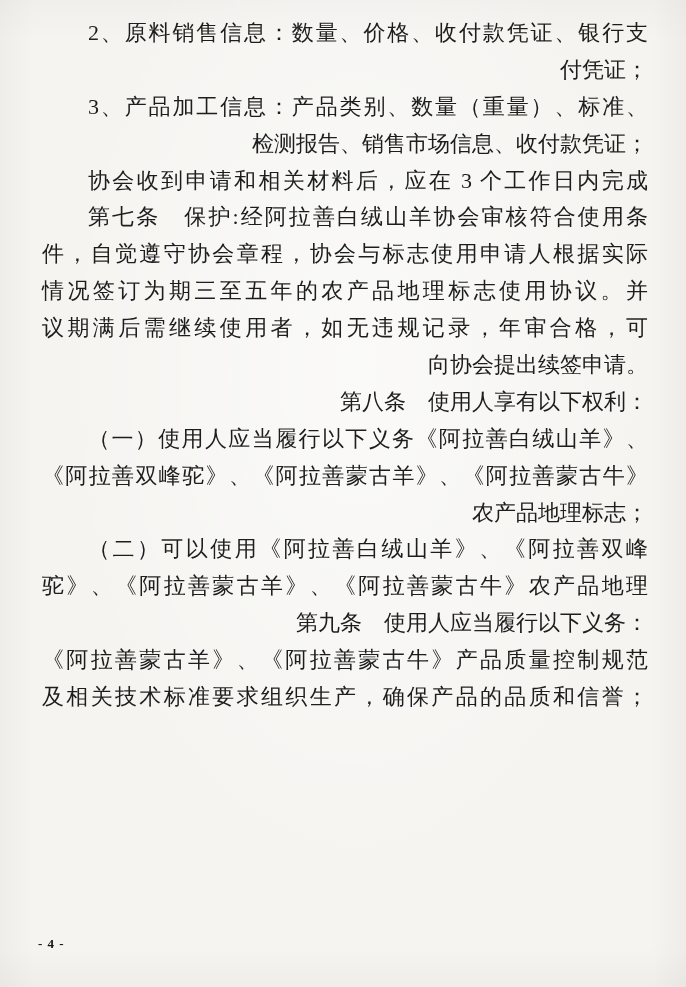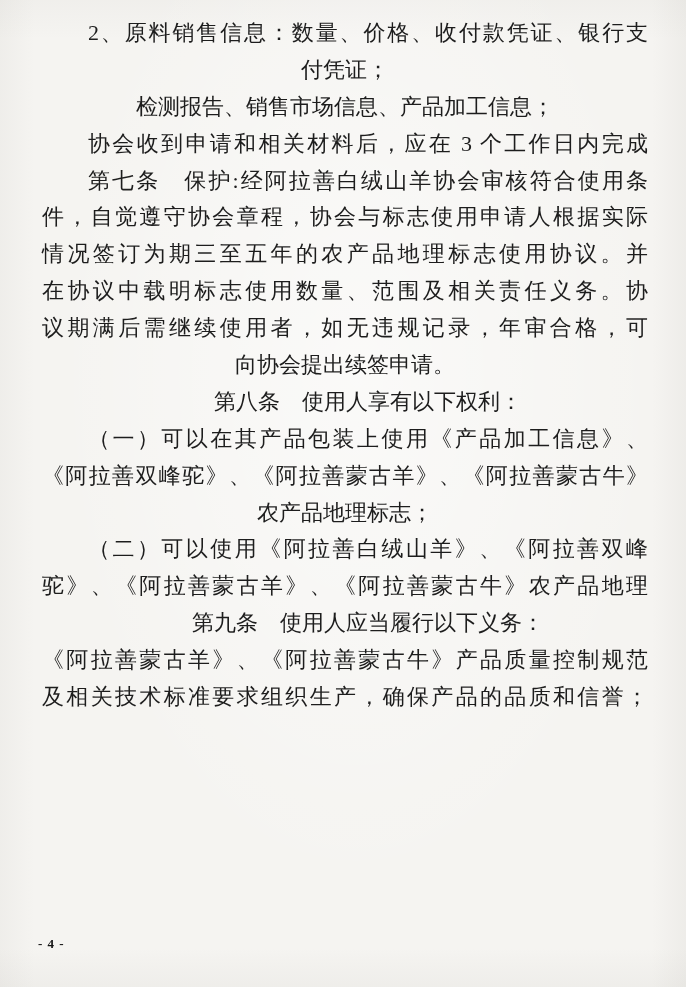--- a/index.html
+++ b/index.html
@@ -30,21 +30,21 @@
     width: 606px;
     color: #1d1d1d;
     font-size: 22px;
     font-weight: 500;
     letter-spacing: 0;
   }
   .doc-line {
     height: 36.9px;
     line-height: 36.9px;
     white-space: nowrap;
-    text-align: center;
+    text-align: right;
   }
   .doc-line.justify {
     white-space: normal;
     text-align: justify;
     text-align-last: justify;
     text-justify: inter-ideograph;
   }
   .doc-line.indent {
     padding-left: 46px;
   }
@@ -59,30 +59,30 @@
     font-family: "Liberation Serif", "DejaVu Serif", serif;
   }
 </style>
 </head>
 <body>
 
 <div class="doc-page">
   <div class="doc-body">
       <div class="doc-line indent justify">2、原料销售信息：数量、价格、收付款凭证、银行支</div>
       <div class="doc-line">付凭证；</div>
-      <div class="doc-line">检测报告、销售市场信息、产品加工信息；</div>
+      <div class="doc-line indent justify">3、产品加工信息：产品类别、数量（重量）、标准、</div>
+      <div class="doc-line">检测报告、销售市场信息、收付款凭证；</div>
       <div class="doc-line indent justify">协会收到申请和相关材料后，应在 3 个工作日内完成</div>
       <div class="doc-line indent justify">第七条　保护:经阿拉善白绒山羊协会审核符合使用条</div>
       <div class="doc-line justify">件，自觉遵守协会章程，协会与标志使用申请人根据实际</div>
       <div class="doc-line justify">情况签订为期三至五年的农产品地理标志使用协议。并</div>
-      <div class="doc-line justify">在协议中载明标志使用数量、范围及相关责任义务。协</div>
       <div class="doc-line justify">议期满后需继续使用者，如无违规记录，年审合格，可</div>
       <div class="doc-line">向协会提出续签申请。</div>
       <div class="doc-line indent">第八条　使用人享有以下权利：</div>
-      <div class="doc-line indent justify">（一）可以在其产品包装上使用《产品加工信息》、</div>
+      <div class="doc-line indent justify">（一）使用人应当履行以下义务《阿拉善白绒山羊》、</div>
       <div class="doc-line justify">《阿拉善双峰驼》、《阿拉善蒙古羊》、《阿拉善蒙古牛》</div>
       <div class="doc-line">农产品地理标志；</div>
       <div class="doc-line indent justify">（二）可以使用《阿拉善白绒山羊》、《阿拉善双峰</div>
       <div class="doc-line justify">驼》、《阿拉善蒙古羊》、《阿拉善蒙古牛》农产品地理</div>
       <div class="doc-line indent">第九条　使用人应当履行以下义务：</div>
       <div class="doc-line justify">《阿拉善蒙古羊》、《阿拉善蒙古牛》产品质量控制规范</div>
       <div class="doc-line justify">及相关技术标准要求组织生产，确保产品的品质和信誉；</div>
     </div>
   <div class="page-number">- 4 -</div>
 </div>

